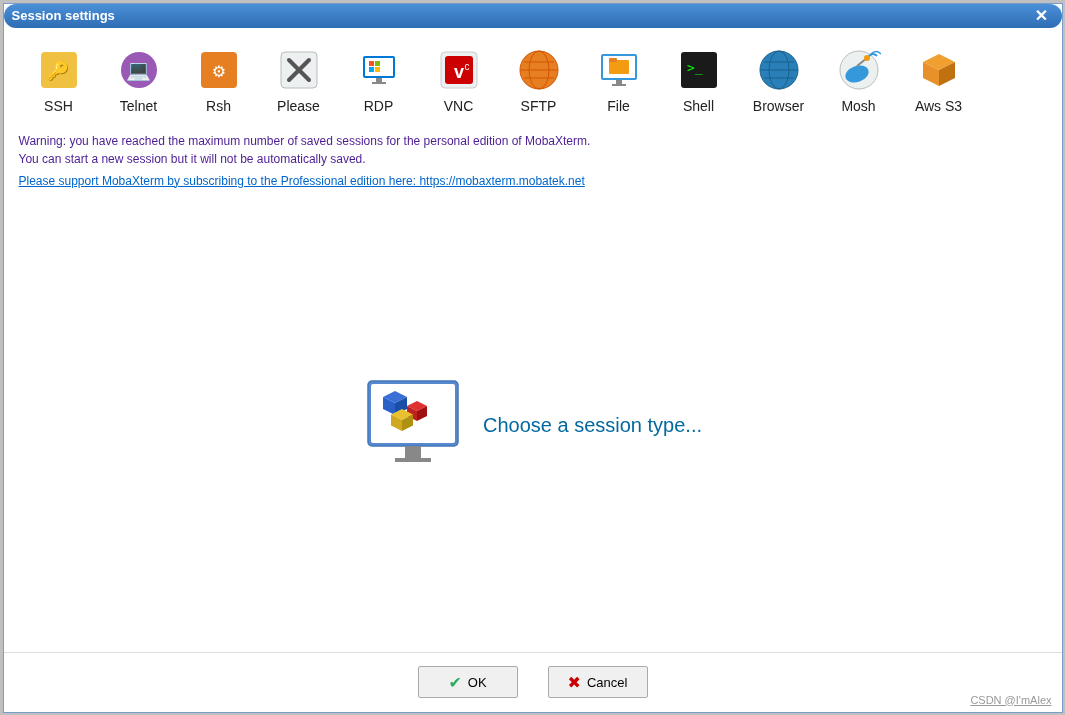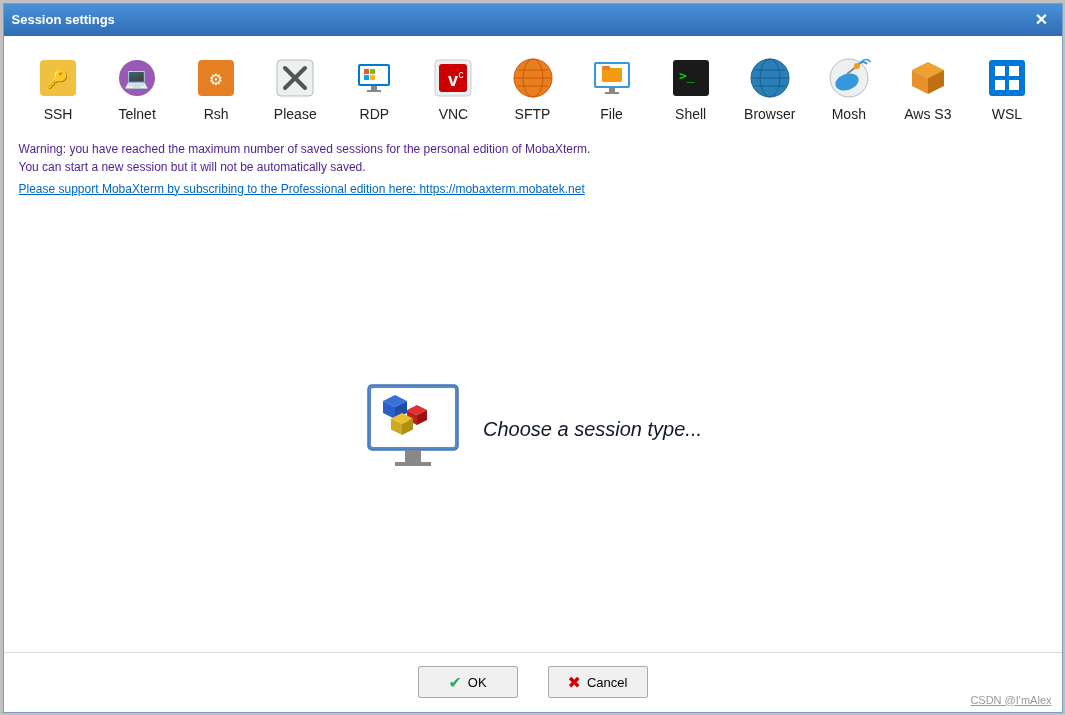--- a/index.html
+++ b/index.html
@@ -16,26 +16,27 @@
       width: 1060px;
       height: 710px;
       background: #ffffff;
       border: 1px solid #7a9cc8;
       display: flex;
       flex-direction: column;
       position: relative;
     }
     .title-bar {
       background: linear-gradient(to bottom, #4a90d9, #2e6db4);
-      height: 32px;
+      height: 24px;
       display: flex;
       align-items: center;
       justify-content: space-between;
       padding: 0 8px;
       flex-shrink: 0;
+      border-radius: 13px;
     }
     .title-bar-title {
       color: white;
       font-size: 13px;
       font-weight: 600;
     }
     .title-bar-close {
       color: white;
       background: none;
       border: none;
@@ -106,22 +107,21 @@
       justify-content: center;
     }
     .choose-session {
       display: flex;
       flex-direction: row;
       align-items: center;
       gap: 20px;
     }
     .choose-label {
       font-size: 20px;
-      color: #0f172a;
-      font-style: italic;
+      color: #0369a1;
     }
     .footer {
       height: 60px;
       display: flex;
       align-items: center;
       justify-content: center;
       gap: 30px;
       border-top: 1px solid #ddd;
       flex-shrink: 0;
     }
@@ -320,33 +320,20 @@
             <polygon points="22,6 38,14 22,22 6,14" fill="#f0a030"></polygon>
 
             <polygon points="38,14 38,30 22,38 22,22" fill="#c07010"></polygon>
 
             <polygon points="6,14 22,22 22,38 6,30" fill="#e8902a"></polygon>
           </svg>
         </div>
         <span class="icon-label">Aws S3</span>
       </div>
 
-      <div class="session-icon-item">
-        <div class="icon-box">
-          <svg width="44" height="44" viewBox="0 0 44 44">
-            <rect x="4" y="4" width="36" height="36" rx="3" fill="#0078d7"></rect>
-
-            <rect x="10" y="10" width="10" height="10" fill="white"></rect>
-            <rect x="24" y="10" width="10" height="10" fill="white"></rect>
-            <rect x="10" y="24" width="10" height="10" fill="white"></rect>
-            <rect x="24" y="24" width="10" height="10" fill="white"></rect>
-          </svg>
-        </div>
-        <span class="icon-label">WSL</span>
-      </div>
 
     </div>
 
     <div class="warning-text">
       <span>Warning: you have reached the maximum number of saved sessions for the personal edition of MobaXterm.</span><br>
       <span>You can start a new session but it will not be automatically saved.</span>
     </div>
 
     <div class="promo-link">
       <span>Please support MobaXterm by subscribing to the Professional edition here: https://mobaxterm.mobatek.net</span>

